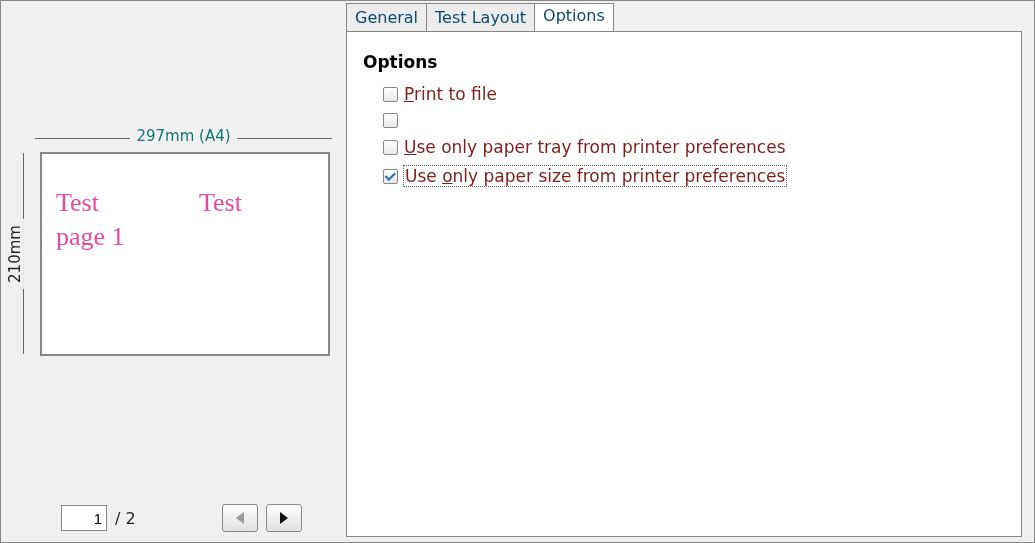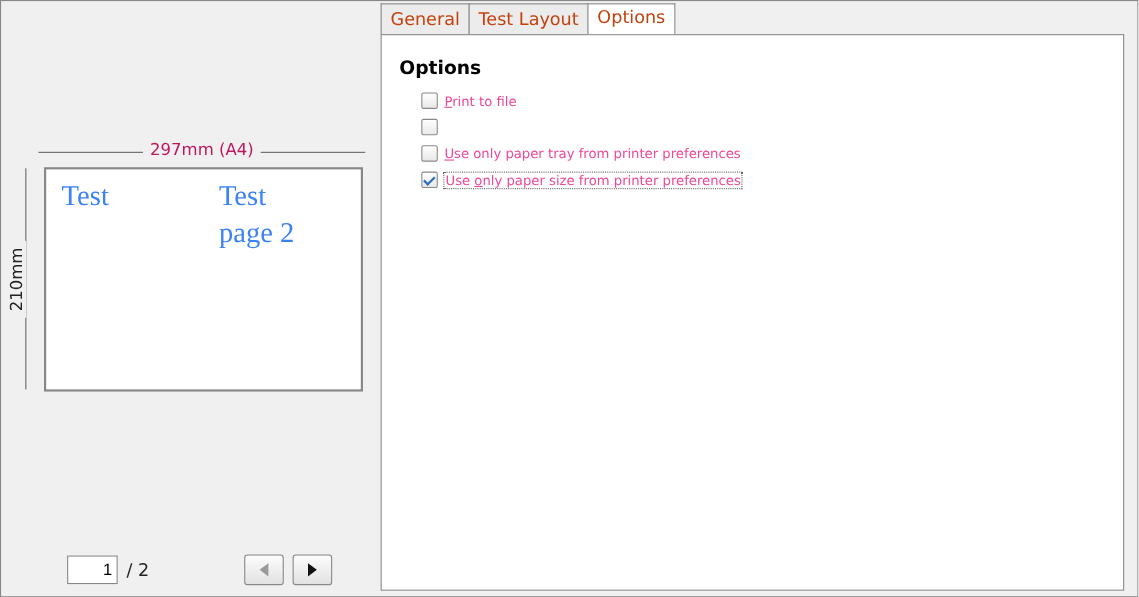--- a/index.html
+++ b/index.html
@@ -1,43 +1,43 @@
 <!DOCTYPE html>
 <html><head>
 <meta charset="utf-8">
 <style>
   html,body{margin:0;padding:0;width:1035px;height:543px;font-family:"Segoe UI","DejaVu Sans",sans-serif;font-size:15px;overflow:hidden;background:#fff;}
   .window{border:1px solid #888;width:1033px;height:541px;background:#f0f0f0;display:flex;}
   
   .left{width:345px;flex:none;position:relative;}
   .dim-top{position:absolute;top:137px;left:34px;right:14px;height:1px;background:#666;}
-  .dim-top-label{position:absolute;top:126px;left:34px;right:14px;text-align:center;font-size:15px;color:#be185d;background:#f0f0f0;padding:0 6px;width:max-content;margin:0 auto;}
+  .dim-top-label{position:absolute;top:126px;left:34px;right:14px;text-align:center;font-size:15px;color:#0f766e;background:#f0f0f0;padding:0 6px;width:max-content;margin:0 auto;}
   .dim-left{position:absolute;left:22px;top:152px;bottom:188px;width:1px;background:#666;}
   .dim-left-label{position:absolute;left:4px;top:152px;bottom:188px;width:20px;display:flex;align-items:center;justify-content:center;}
   .dim-left-label span{transform:rotate(-90deg);white-space:nowrap;font-size:15px;color:#222;background:#f0f0f0;padding:0 6px;}
   .paper{position:absolute;left:39px;top:151px;width:290px;height:204px;background:#fff;border:2px solid #888;box-sizing:border-box;display:flex;}
-  .paper-half{flex:1;padding:7px 10px 10px 14px;font-family:"Times New Roman",serif;font-size:26px;line-height:1.3;color:#3b82f6;}
+  .paper-half{flex:1;padding:32px 10px 10px 14px;font-family:"Times New Roman",serif;font-size:26px;line-height:1.3;color:#ec4899;}
   
   .nav{position:absolute;left:60px;bottom:10px;display:flex;align-items:center;gap:8px;}
   .page-field{width:36px;height:24px;border:1px solid #888;background:#fff;text-align:right;padding:0 4px;font-size:15px;}
   .page-total{font-size:16px;color:#222;}
   .nav-spacer{width:70px;}
   .nav-btn{width:34px;height:26px;border:1px solid #888;background:linear-gradient(#fcfcfc,#e2e2e2);display:flex;align-items:center;justify-content:center;border-radius:3px;}
   .arrow-left{width:0;height:0;border-top:6px solid transparent;border-bottom:6px solid transparent;border-right:8px solid #9a9a9a;}
   .arrow-right{width:0;height:0;border-top:6px solid transparent;border-bottom:6px solid transparent;border-left:8px solid #111;}
   
   .right{flex:1;position:relative;}
   .tab-bar{position:absolute;top:2px;left:0;display:flex;}
-  .tab{border:1px solid #888;border-bottom:none;background:#ececec;padding:4px 8px;font-size:16px;color:#c2410c;margin-right:-1px;}
+  .tab{border:1px solid #888;border-bottom:none;background:#ececec;padding:4px 8px;font-size:16px;color:#0c4a6e;margin-right:-1px;}
   .tab.active{background:#fff;position:relative;z-index:2;padding-top:2px;padding-bottom:6px;top:0;}
   .panel{position:absolute;left:0;right:12px;top:30px;bottom:5px;border:1px solid #888;background:#fff;}
   .panel-inner{padding:20px 16px;}
   .section-title{font-weight:bold;font-size:17px;margin-bottom:12px;}
   .checks{margin-left:20px;}
-  .check-row{display:flex;align-items:center;margin-bottom:9px;font-size:12px;color:#ec4899;}
+  .check-row{display:flex;align-items:center;margin-bottom:9px;font-size:17px;color:#7f1d1d;}
   .cb{width:13px;height:13px;border:1px solid #888;margin-right:6px;background:linear-gradient(#fff,#e8e8e8);display:flex;align-items:center;justify-content:center;border-radius:2px;flex:none;}
   .cb.checked::after{content:"";width:8px;height:4px;border:2px solid #2a6fb5;border-top:none;border-right:none;transform:rotate(-45deg) translate(0px,-1px);}
   .ul{text-decoration:underline;text-decoration-style:solid;}
   .focus{outline:1px dotted #666;outline-offset:0;padding:0 1px;}
 </style>
 </head>
 <body>
 
 <div class="window">
 
@@ -45,24 +45,24 @@
     <div class="dim-top"></div>
     <div class="dim-top-label">297mm (A4)</div>
     <div class="dim-left"></div>
     <div class="dim-left-label">
         <span>210mm</span>
       </div>
 
     <div class="paper">
       <div class="paper-half">
         <div>Test</div>
+        <div>page 1</div>
       </div>
       <div class="paper-half">
         <div>Test</div>
-        <div>page 2</div>
       </div>
     </div>
 
     <div class="nav">
       <input class="page-field" value="1" style="">
       <span class="page-total">/ 2</span>
       <div class="nav-spacer"></div>
       <div class="nav-btn">
           <div class="arrow-left"></div>
         </div>

